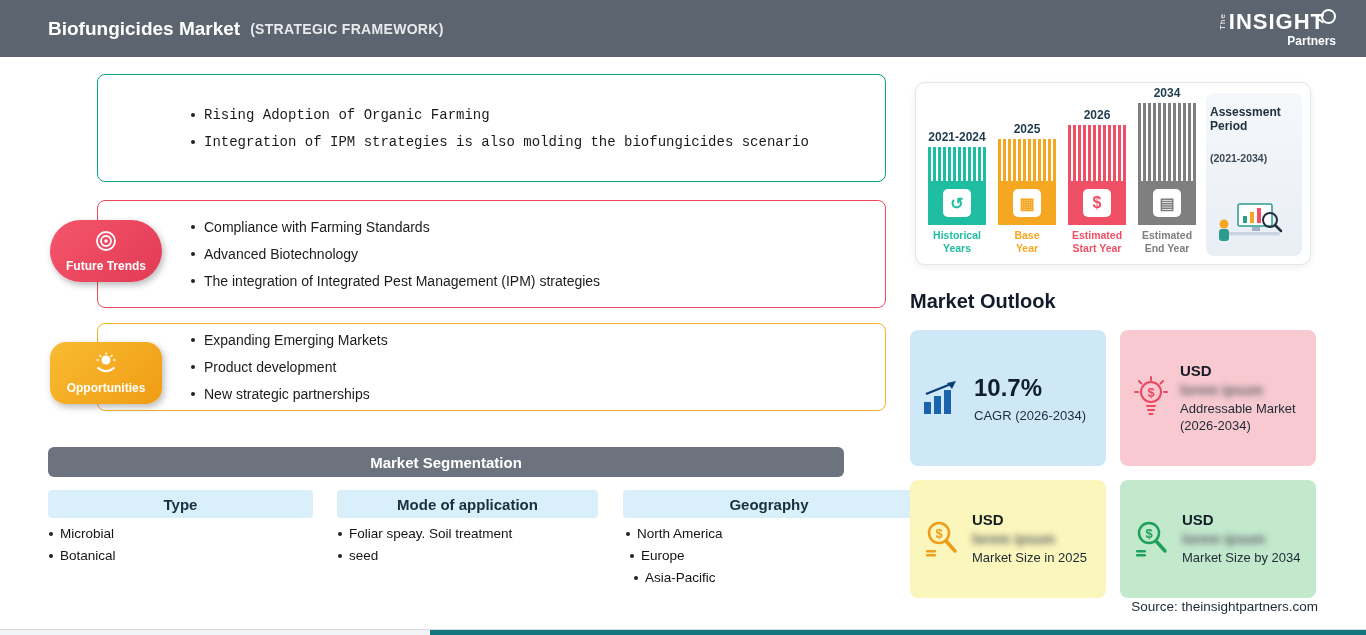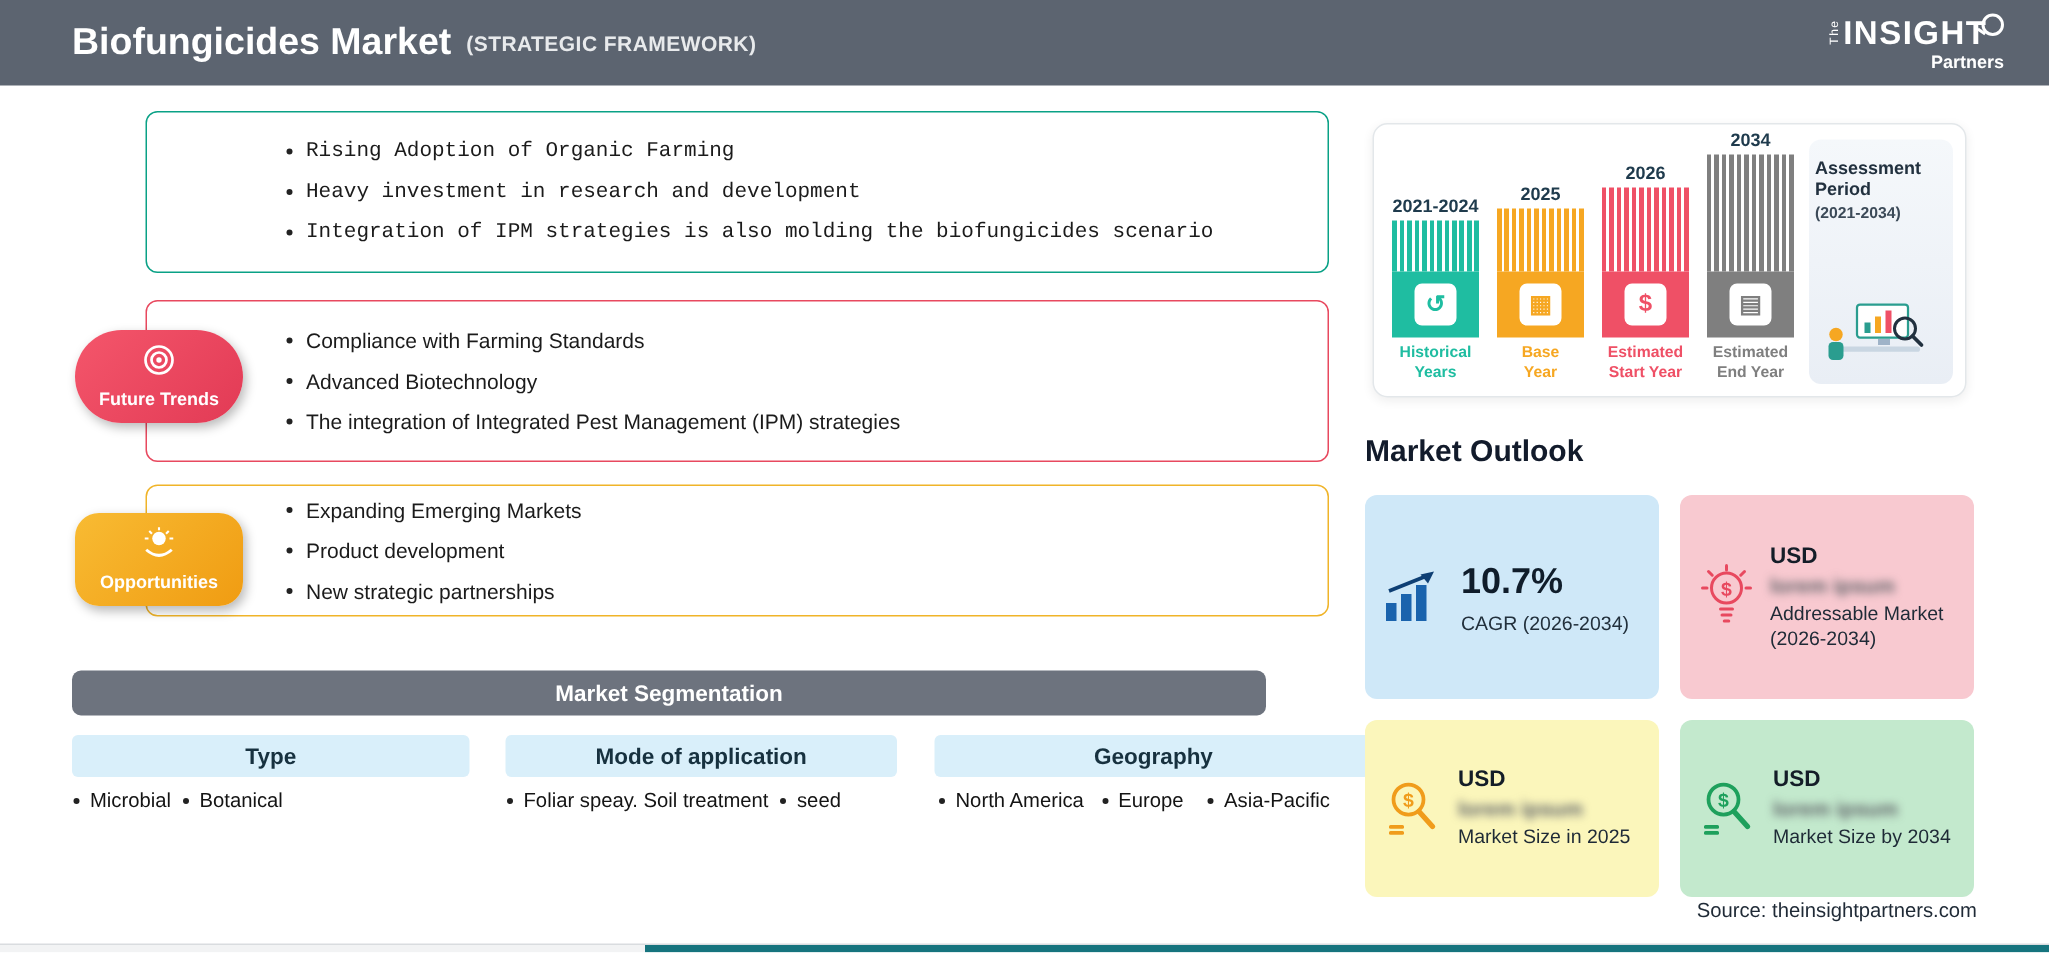--- a/index.html
+++ b/index.html
@@ -2,21 +2,21 @@
 <html><head>
 <meta charset="utf-8">
 <style>
   html,body{margin:0;padding:0;background:#fff;}
   #canvas{position:relative;width:1366px;height:635px;background:#ffffff;overflow:hidden;
           font-family:"Liberation Sans", sans-serif;color:#1c1c1c;}
 
   
   .header{position:absolute;top:0;left:0;right:0;height:57px;background:#5c6470;
           display:flex;align-items:center;padding:0 30px 0 48px;box-sizing:border-box;}
-  .header-title{font-size:25px;font-weight:bold;color:#ffffff;margin:0;}
+  .header-title{font-size:19px;font-weight:bold;color:#ffffff;margin:0;}
   .header-subtitle{font-size:14px;color:#e8eaec;margin-left:10px;font-weight:bold;letter-spacing:.3px;}
   .logo{margin-left:auto;display:flex;flex-direction:column;align-items:flex-end;line-height:1;}
   .logo-row{display:flex;align-items:center;}
   .logo-the{font-size:8px;color:#fff;writing-mode:vertical-rl;transform:rotate(180deg);margin-right:2px;letter-spacing:1px;}
   .logo-insight{font-size:22px;font-weight:bold;color:#fff;letter-spacing:1px;}
   .logo-lens{position:relative;width:11px;height:11px;border:2px solid #fff;border-radius:50%;margin-left:-4px;margin-top:-10px;}
   .logo-lens::after{content:"";position:absolute;width:6px;height:2px;background:#fff;left:-5px;top:9px;transform:rotate(35deg);}
   .logo-partners{font-size:12px;font-weight:bold;color:#fff;margin-top:2px;}
 
   
@@ -43,21 +43,21 @@
            display:flex;align-items:center;justify-content:center;color:#fff;font-weight:bold;font-size:15px;}
   .seg-head{position:absolute;top:490px;height:28px;background:#d9effa;border-radius:4px;
             display:flex;align-items:center;justify-content:center;font-weight:bold;font-size:15px;color:#17313f;}
   .seg-head-type{left:48px;width:265px;}
   .seg-head-mode{left:337px;width:261px;}
   .seg-head-geo{left:623px;width:292px;}
   .seg-list{position:absolute;top:526px;}
   .seg-list-type{left:48px;}
   .seg-list-mode{left:337px;}
   .seg-list-geo{left:625px;}
-  ul.seg-items{list-style:none;margin:0;padding:0;display:flex;flex-direction:row;gap:7px;}
+  ul.seg-items{list-style:none;margin:0;padding:0;display:flex;flex-direction:column;gap:7px;}
   ul.seg-items li{position:relative;padding-left:12px;font-size:13.5px;color:#141414;}
   ul.seg-items li::before{content:"";position:absolute;left:1px;top:6px;width:4px;height:4px;border-radius:50%;background:#222;}
   .seg-list-geo li:nth-child(2){margin-left:4px;}
   .seg-list-geo li:nth-child(3){margin-left:8px;}
 
   
   .tl-card{position:absolute;left:915px;top:82px;width:396px;height:183px;border:1px solid #e3e7ea;border-radius:10px;
            box-shadow:0 2px 7px rgba(0,0,0,.07);box-sizing:border-box;display:flex;gap:10px;padding:10px 8px 8px 12px;background:#fff;}
   .tl-bars{flex:1;display:flex;gap:12px;align-items:flex-end;}
   .tl-col{flex:1;display:flex;flex-direction:column;align-items:center;justify-content:flex-end;}
@@ -68,21 +68,21 @@
               font-size:16px;font-weight:bold;color:var(--c);}
   .tl-label{font-size:10.5px;font-weight:bold;text-align:center;line-height:1.25;margin-top:4px;color:var(--c);height:27px;}
   .c-teal{--c:#1fbda1;}  .c-teal  .tl-stripes{height:34px;}
   .c-orange{--c:#f6a722;}.c-orange .tl-stripes{height:42px;}
   .c-red{--c:#ef5066;}   .c-red   .tl-stripes{height:56px;}
   .c-gray{--c:#7f7f7f;}  .c-gray  .tl-stripes{height:78px;}
   .tl-assessment{width:96px;background:linear-gradient(180deg,#f5f8fb,#e9eef5);border-radius:8px;
                  display:flex;flex-direction:column;padding:12px 4px 6px;box-sizing:border-box;}
   .as-line1{font-size:12px;font-weight:bold;color:#22313f;}
   .as-line2{font-size:12px;font-weight:bold;color:#22313f;}
-  .as-line3{font-size:10.5px;font-weight:bold;color:#3c4a58;margin-top:3px;}
+  .as-line3{font-size:10.5px;font-weight:bold;color:#3c4a58;margin-top:19px;}
   .as-illus{margin-top:auto;}
 
   
   .outlook-title{position:absolute;left:910px;top:290px;font-size:20px;font-weight:bold;color:#121b2b;}
   .cards{position:absolute;left:910px;top:330px;width:408px;display:grid;grid-template-columns:196px 196px;
          grid-template-rows:136px 118px;gap:14px;}
   .card{border-radius:8px;box-sizing:border-box;padding:12px 12px;display:flex;gap:10px;align-items:center;}
   .card-cagr{background:#cfe8f8;}
   .card-addr{background:#f8c9d0;}
   .card-2025{background:#fbf6bb;}
@@ -114,21 +114,20 @@
         <span class="logo-insight">INSIGHT</span>
         <span class="logo-lens"></span>
       </div>
       <span class="logo-partners">Partners</span>
     </div>
   </div>
 
   <div class="section-box box-growth">
     <ul class="bullets">
       <li>Rising Adoption of Organic Farming</li>
-      <li>Heavy investment in research and development</li>
       <li>Integration of IPM strategies is also molding the biofungicides scenario</li>
     </ul>
   </div>
 
   <div class="badge badge-trends">
     <span>
       <svg width="22" height="22" viewBox="0 0 22 22">
           <circle cx="11" cy="11" r="9" fill="none" stroke="#fff" stroke-width="1.8"></circle>
           <circle cx="11" cy="11" r="5" fill="none" stroke="#fff" stroke-width="1.8"></circle>
           <circle cx="11" cy="11" r="1.8" fill="#fff"></circle>

